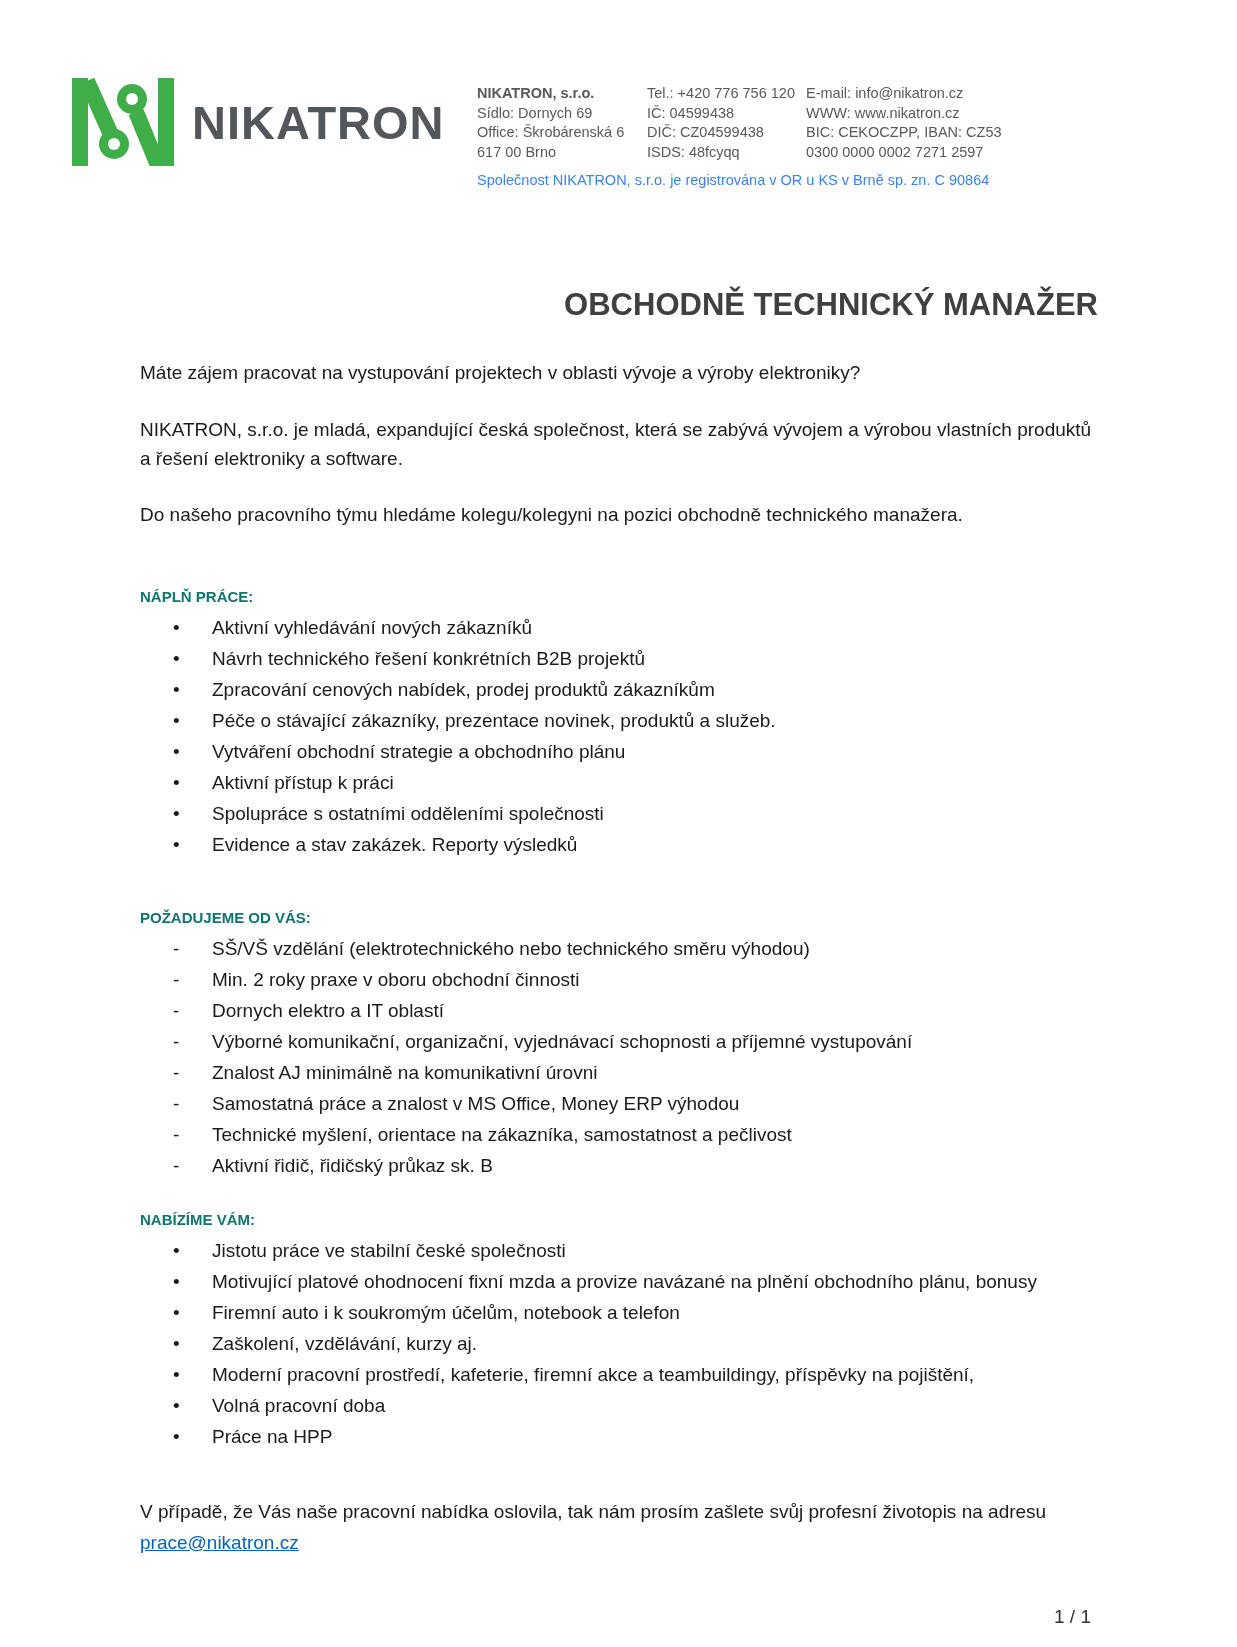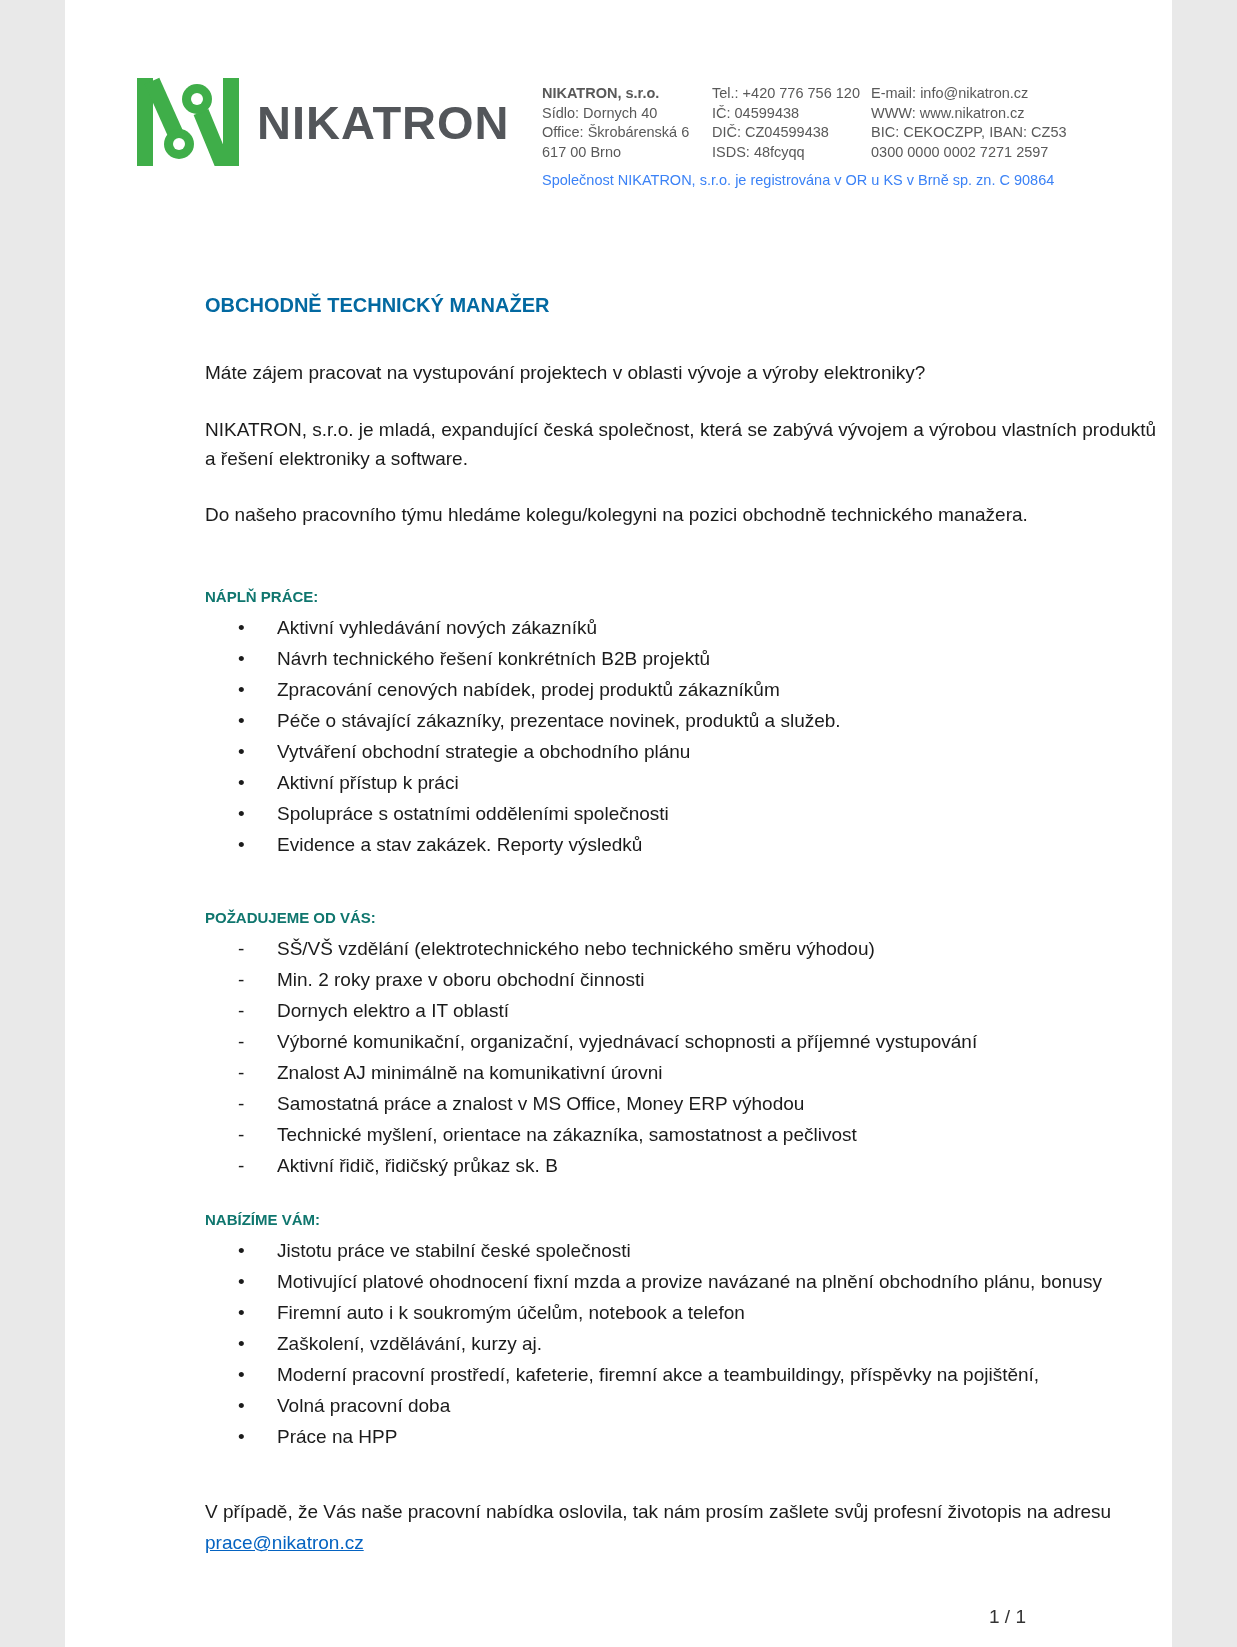--- a/index.html
+++ b/index.html
@@ -1,18 +1,18 @@
 <!DOCTYPE html>
 <html lang="cs"><head>
 <meta charset="utf-8">
 <style>
   html,body { margin:0; padding:0; background:#e9e9e9; }
   .page {
     position:relative;
-    width:1107px; height:1647px;
+    width:1237px; height:1647px;
     margin:0 auto;
     background:#ffffff;
     font-family:"Liberation Sans", sans-serif;
     color:#1b1b1b;
     overflow:hidden;
   }
   
   .logo-block { position:absolute; left:66px; top:76px; display:flex; align-items:center; }
   .logo-mark { width:108px; height:92px; }
   .wordmark {
@@ -32,22 +32,22 @@
   .col-online   { width:195px; }
   .col-company .line:first-child { font-weight:bold; }
   .registration {
     position:absolute; left:477px; top:172px;
     font-size:14.5px; color:#3b82f6; white-space:nowrap;
   }
   
   .content { position:absolute; left:140px; top:0; width:958px; }
   .doc-title {
     margin:290px 0 0 0;
-    font-size:20px; font-weight:bold; line-height:30px;
-    text-align:left; color:#0369a1;
+    font-size:31px; font-weight:bold; line-height:30px;
+    text-align:right; color:#404040;
   }
   .para { margin:0; font-size:19px; line-height:29px; }
   .para-1 { margin-top:38px; }
   .para-2 { margin-top:28px; }
   .para-3 { margin-top:27px; }
   .section-heading {
     margin:0; font-size:15px; font-weight:bold; line-height:31px; color:#0f766e;
   }
   .heading-1 { margin-top:52px; }
   .heading-2 { margin-top:42px; }
@@ -79,21 +79,21 @@
       <circle cx="48" cy="68" r="6" fill="#ffffff"></circle>
       <circle cx="66" cy="23" r="15" fill="#3FAE49"></circle>
       <circle cx="66" cy="23" r="6" fill="#ffffff"></circle>
     </svg>
     <span class="wordmark">NIKATRON</span>
   </div>
 
   <div class="info-cols">
     <div class="info-col col-company">
       <div class="line">NIKATRON, s.r.o.</div>
-      <div class="line">Sídlo: Dornych 40</div>
+      <div class="line">Sídlo: Dornych 69</div>
       <div class="line">Office: Škrobárenská 6</div>
       <div class="line">617 00 Brno</div>
     </div>
     <div class="info-col col-contact">
       <div class="line">Tel.: +420 776 756 120</div>
       <div class="line">IČ: 04599438</div>
       <div class="line">DIČ: CZ04599438</div>
       <div class="line">ISDS: 48fcyqq</div>
     </div>
     <div class="info-col col-online">

